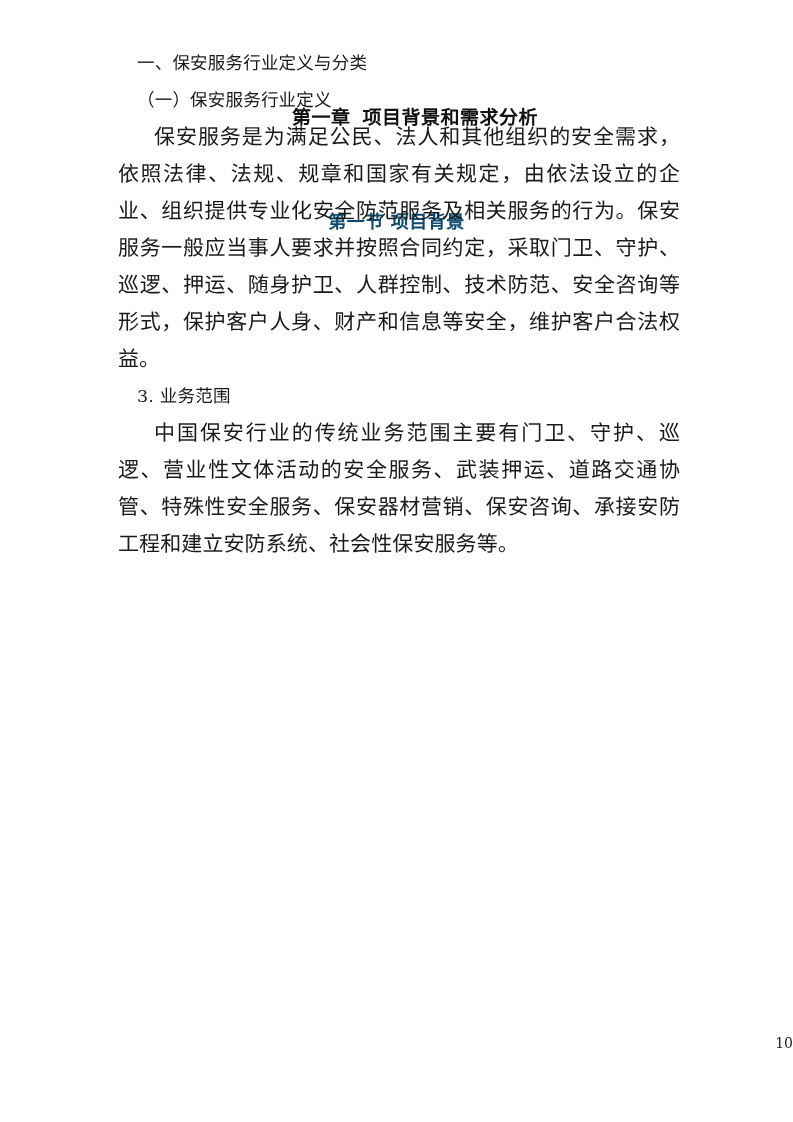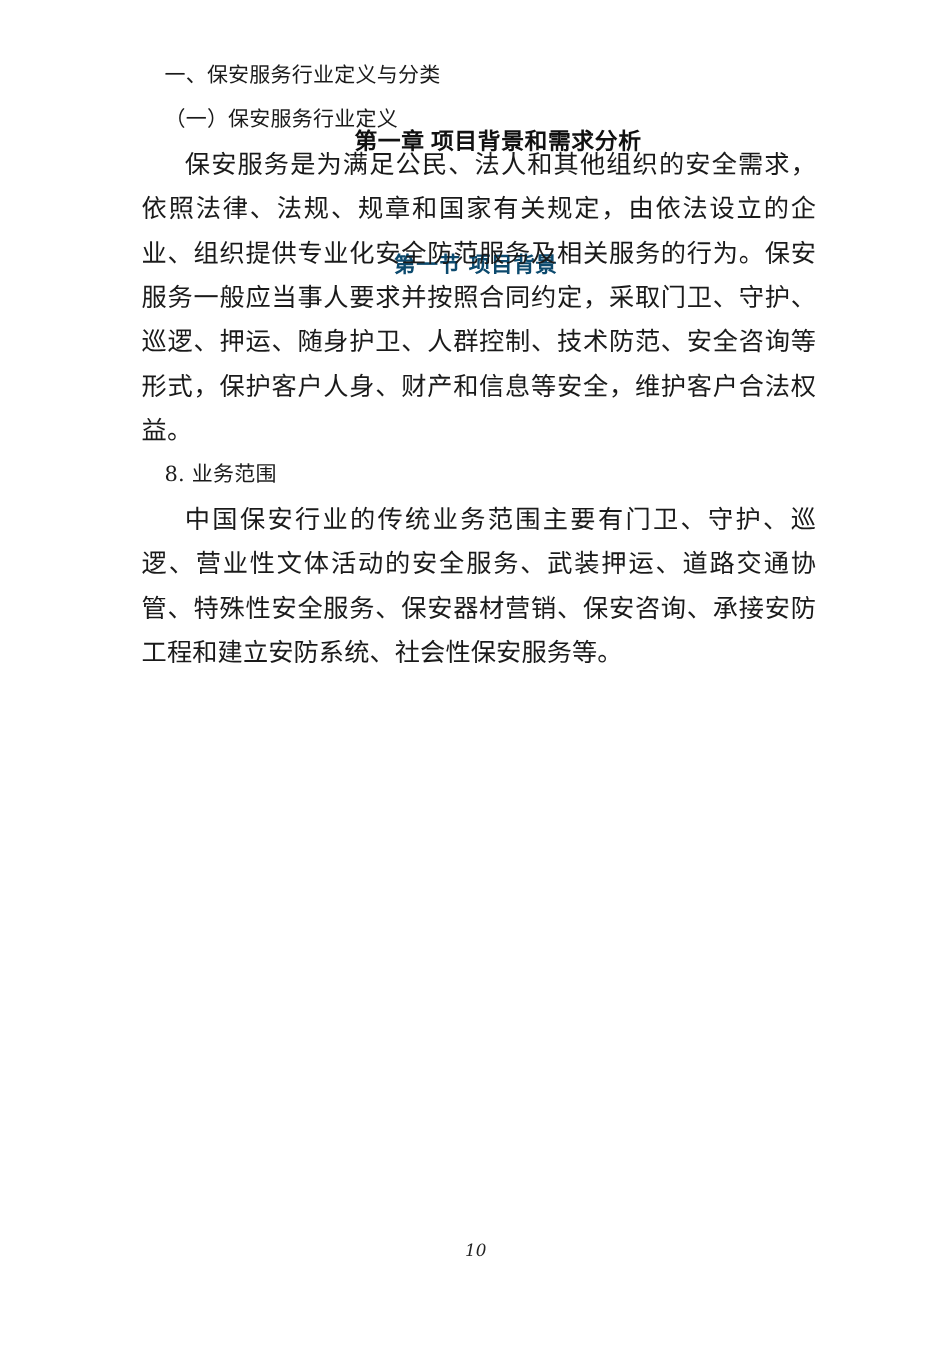--- a/index.html
+++ b/index.html
@@ -26,21 +26,21 @@
     left: 118px;
     top: 0;
     width: 562px;
   }
 
   
   .chapter-title {
     margin: 0;
     padding-top: 104px;
     text-align: center;
-    font-family: Liberation Serif, serif;
+    font-family: Liberation Mono, monospace;
     font-weight: bold;
     font-size: 19px;
     line-height: 30px;
     letter-spacing: 0.5px;
     color: #111111;
     padding-left: 37px;
   }
 
   
   .section-title {
@@ -84,47 +84,46 @@
     letter-spacing: 0.1px;
     word-break: break-all;
   }
 
   
   .page-number {
     position: absolute;
     left: 0;
     right: 0;
     top: 1034px;
-    text-align: center;
+    text-align: right;
     font-family: "DejaVu Serif", "Liberation Serif", serif;
     font-size: 14px;
     line-height: 18px;
     color: #222222;
-    font-style: italic;
   }
 </style>
 </head>
 <body>
 
 <div id="page">
 
   <h1 class="chapter-title">第一章  项目背景和需求分析</h1>
 
   <h2 class="section-title">第一节  项目背景</h2>
 
   <div class="content">
 
     <p class="subheading first-after-section">一、保安服务行业定义与分类</p>
 
     <p class="subheading">（一）保安服务行业定义</p>
 
     <p class="body-para">保安服务是为满足公民、法人和其他组织的安全需求，依照法律、法规、规章和国家有关规定，由依法设立的企业、组织提供专业化安全防范服务及相关服务的行为。保安服务一般应当事人要求并按照合同约定，采取门卫、守护、巡逻、押运、随身护卫、人群控制、技术防范、安全咨询等形式，保护客户人身、财产和信息等安全，维护客户合法权益。</p>
 
 
-    <p class="subheading">8. 业务范围</p>
+    <p class="subheading">3. 业务范围</p>
 
     <p class="body-para">中国保安行业的传统业务范围主要有门卫、守护、巡逻、营业性文体活动的安全服务、武装押运、道路交通协管、特殊性安全服务、保安器材营销、保安咨询、承接安防工程和建立安防系统、社会性保安服务等。</p>
 
 
   </div>
 
   <div class="page-number">10</div>
 
 </div>
 

